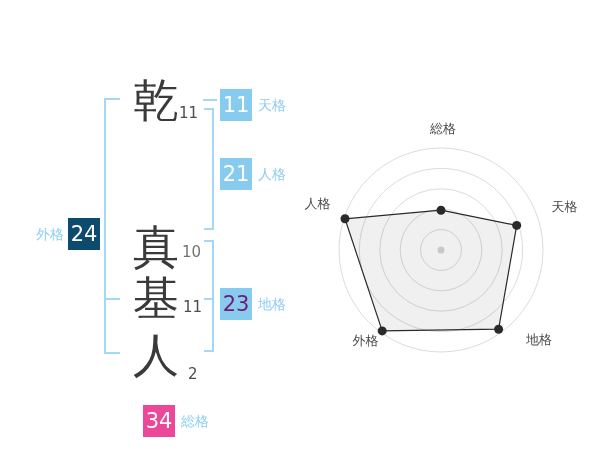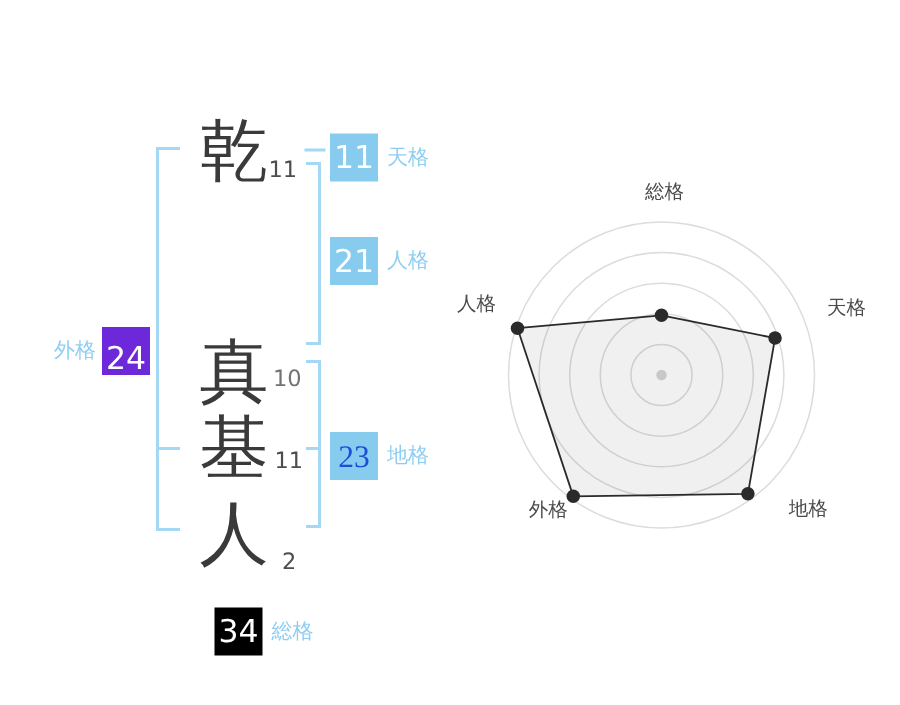--- a/index.html
+++ b/index.html
@@ -60,30 +60,30 @@
     <span class="badge-num" style="color: rgb(255, 255, 255);">11</span>
   </div>
   <div class="kaku-label" style="left: 258px; top: 98px; color: rgb(143, 206, 242);">天格</div>
 
   <div class="badge" style="left: 220px; top: 158px; background: rgb(135, 203, 238);">
     <span class="badge-num" style="color: rgb(255, 255, 255);">21</span>
   </div>
   <div class="kaku-label" style="left: 258px; top: 167px; color: rgb(143, 206, 242);">人格</div>
 
   <div class="badge" style="left: 220px; top: 288px; background: rgb(135, 203, 238);">
-    <span class="badge-num" style="color: #1d4ed8; font-family: Liberation Serif, serif;">23</span>
+    <span class="badge-num" style="color: #701a75;">23</span>
   </div>
   <div class="kaku-label" style="left: 258px; top: 297px; color: rgb(143, 206, 242);">地格</div>
 
   <div class="kaku-label" style="left: 30px; top: 227px; width: 34px; text-align: right; color: rgb(143, 206, 242);">外格</div>
-  <div class="badge" style="left: 68px; top: 218px; background: #6d28d9; align-items: flex-end;">
+  <div class="badge" style="left: 68px; top: 218px; background: #0c4a6e;">
     <span class="badge-num" style="color: rgb(255, 255, 255);">24</span>
   </div>
 
-  <div class="badge" style="left: 143px; top: 405px; background: #000000;">
+  <div class="badge" style="left: 143px; top: 405px; background: #ec4899;">
     <span class="badge-num" style="color: rgb(255, 255, 255);">34</span>
   </div>
   <div class="kaku-label" style="left: 181px; top: 414px; color: rgb(143, 206, 242);">総格</div>
 
   <svg id="radar-svg" width="300" height="280" style="position:absolute;left:300px;top:100px;">
       <circle cx="141" cy="150" r="20.4" fill="none" stroke="#dcdcdc" stroke-width="1"></circle>
       <circle cx="141" cy="150" r="40.8" fill="none" stroke="#dcdcdc" stroke-width="1"></circle>
       <circle cx="141" cy="150" r="61.2" fill="none" stroke="#dcdcdc" stroke-width="1"></circle>
       <circle cx="141" cy="150" r="81.6" fill="none" stroke="#dcdcdc" stroke-width="1"></circle>
       <circle cx="141" cy="150" r="102" fill="none" stroke="#dcdcdc" stroke-width="1"></circle>

